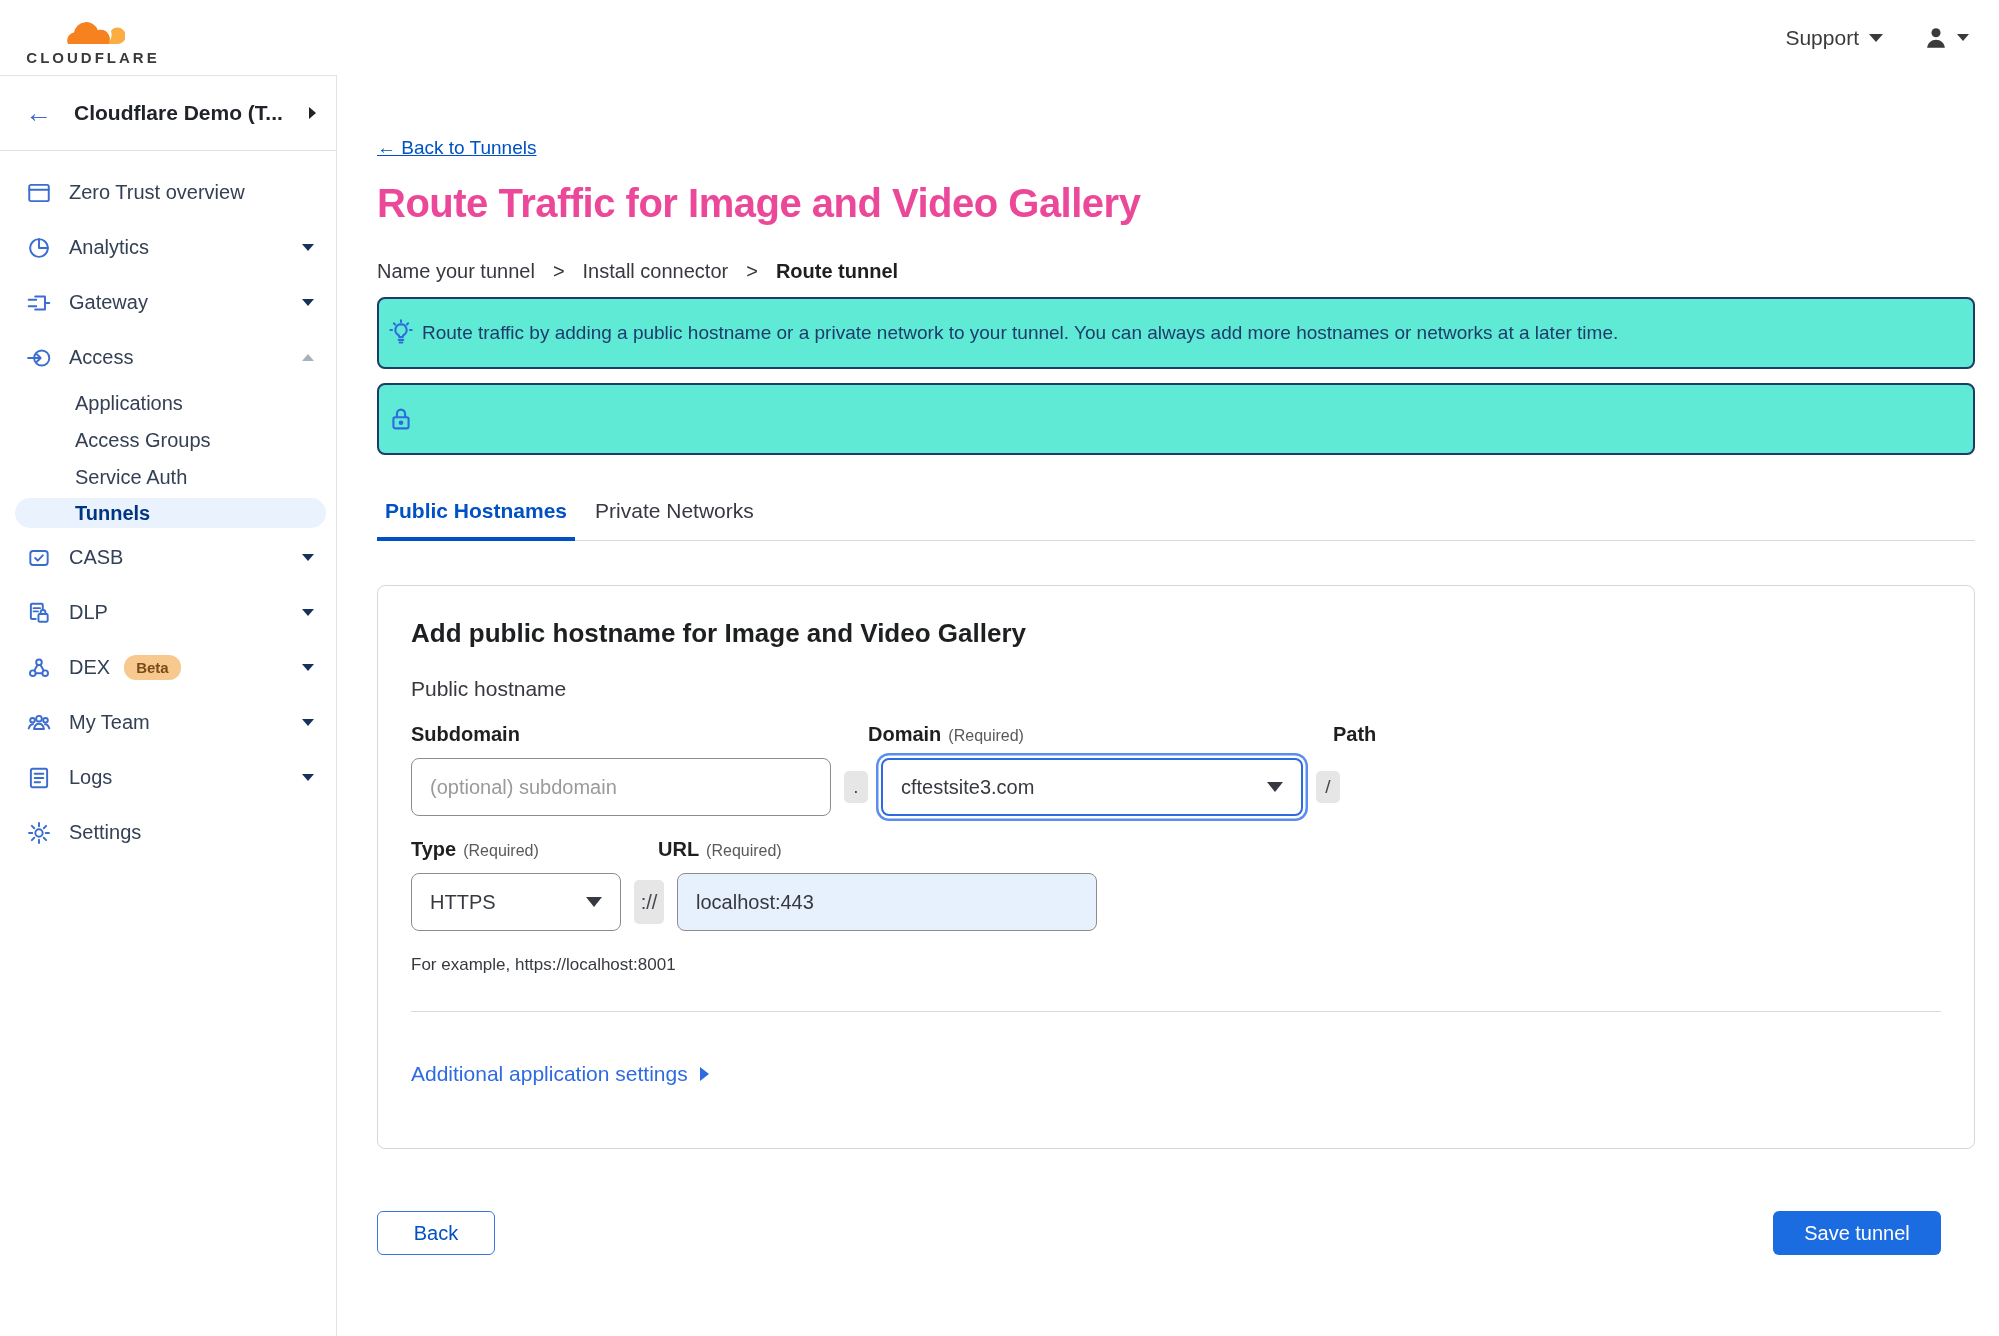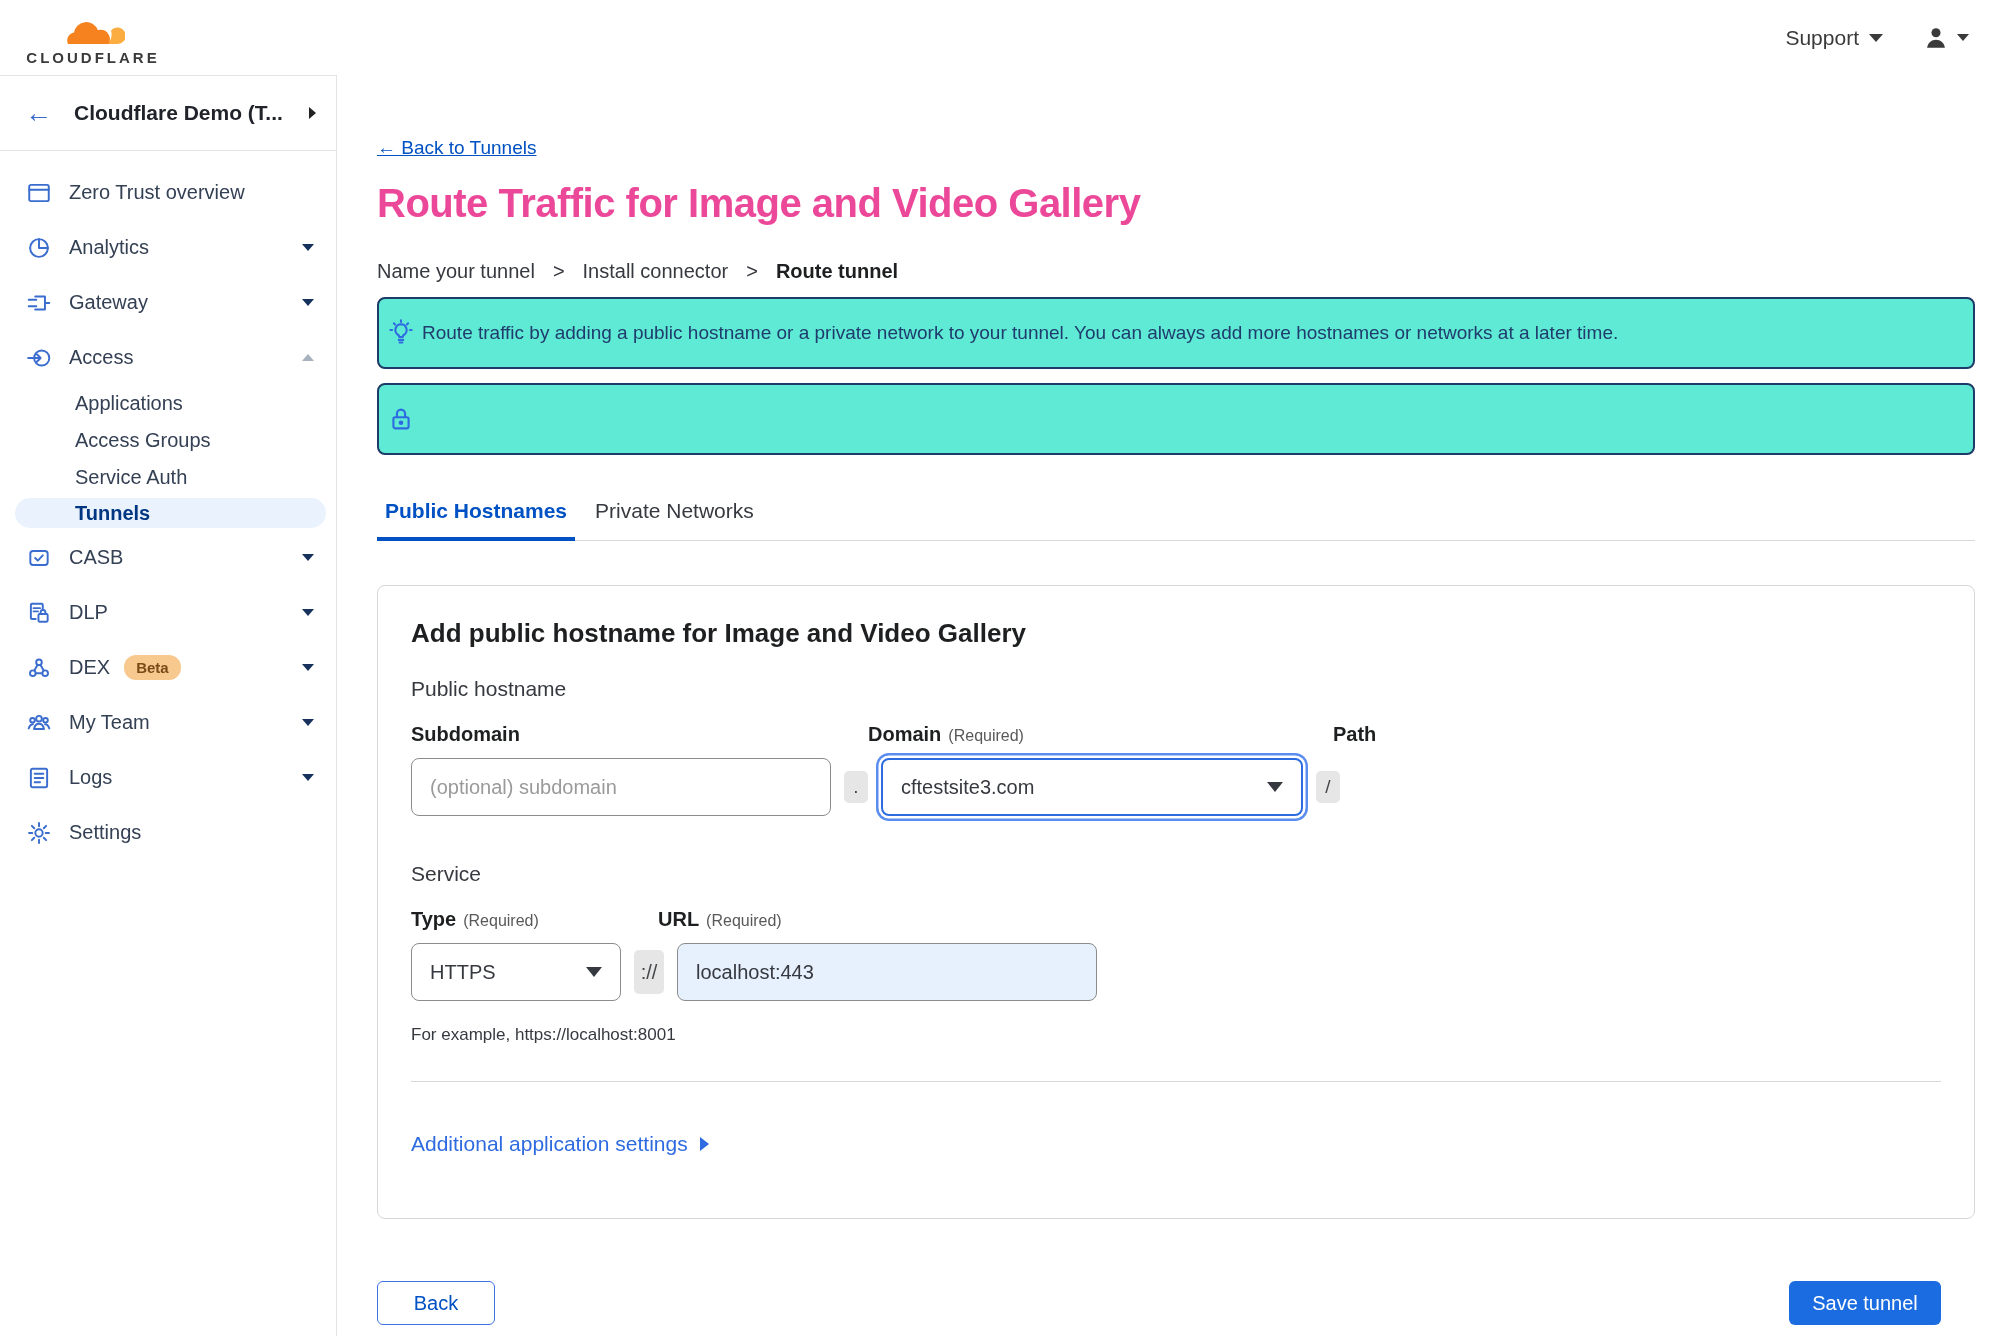--- a/index.html
+++ b/index.html
@@ -81,21 +81,21 @@
   .w-type { width:210px; }
   .w-url { width:420px; }
 
   .helper-text { margin-top:24px; font-size:17px; color:#36393f; }
   .card-divider { border:none; border-top:1px solid #d9d9d9; margin-top:36px; }
   .additional-settings { margin-top:50px; display:flex; align-items:center; gap:12px; color:#2f6be0; font-size:21px; cursor:pointer; width:fit-content; }
 
   .footer-row { display:flex; justify-content:space-between; align-items:center; margin-top:62px; padding-right:34px; }
   .btn { height:44px; border-radius:6px; font-size:20px; font-family:inherit; cursor:pointer; display:flex; align-items:center; justify-content:center; }
   .btn-secondary { width:118px; background:#fff; border:1.5px solid #3b74e0; color:#0051c3; }
-  .btn-primary { width:152px; background:#1b6ce1; border:none; color:#ffffff; }
+  .btn-primary { width:168px; background:#1b6ce1; border:none; color:#ffffff; }
 
   svg { display:block; }
   .stroke-ic { fill:none; stroke:currentColor; stroke-width:1.8; stroke-linecap:round; stroke-linejoin:round; }
 </style>
 </head>
 <body>
 
 <div class="topbar">
   <div class="logo-block">
     <span>
@@ -326,21 +326,20 @@
       <div class="field-row">
         <input class="text-input w-subdomain" placeholder="(optional) subdomain" style="">
         <span class="sep-box sep-sm">.</span>
         <div class="select-box focused w-domain">
           <span>cftestsite3.com</span>
           <span class="select-caret"></span>
         </div>
         <span class="sep-box sep-sm">/</span>
       </div>
 
-      <div class="section-label" style="margin-top:46px;">Service</div>
 
       <div class="field-labels">
         <div style="width:247px;">
           <span class="field-label">Type</span><span class="required">(Required)</span>
         </div>
         <div>
           <span class="field-label">URL</span><span class="required">(Required)</span>
         </div>
       </div>
 

